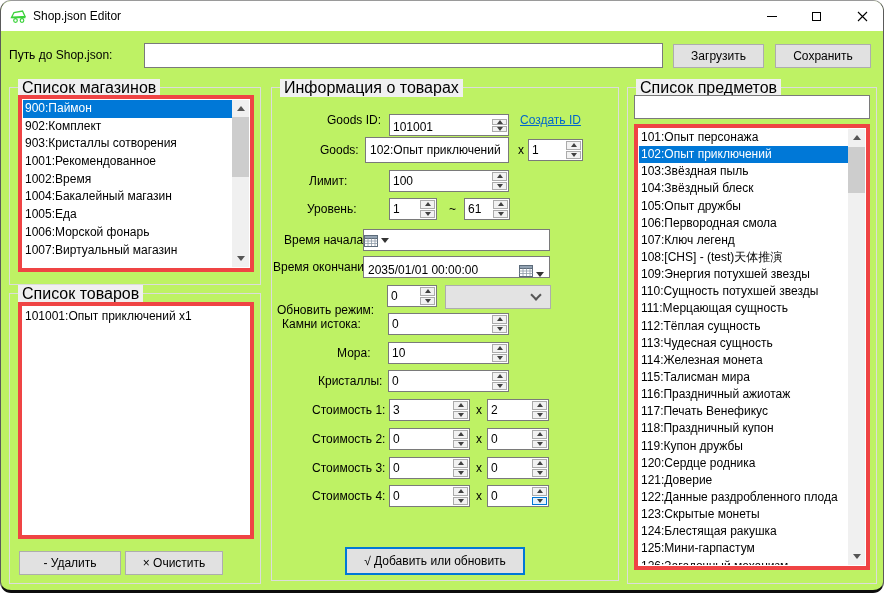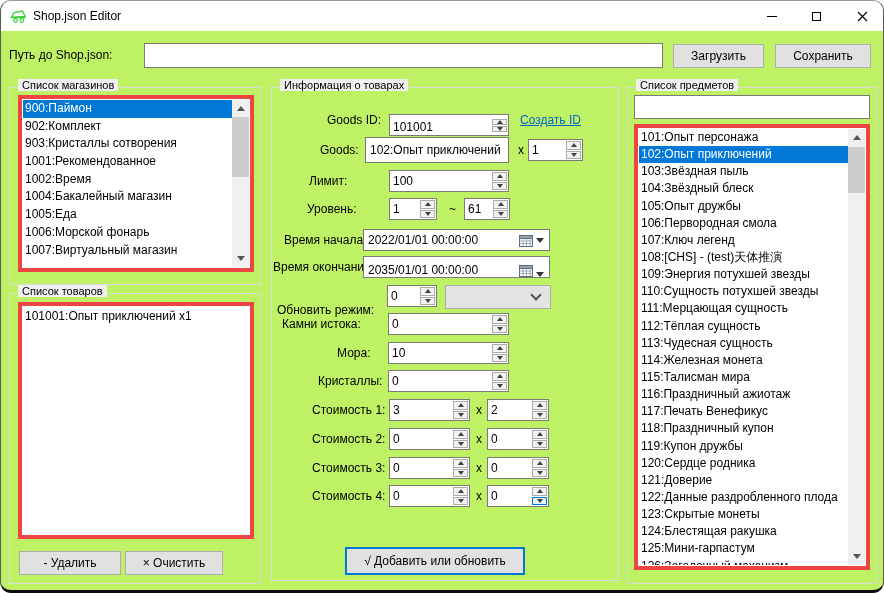--- a/index.html
+++ b/index.html
@@ -22,21 +22,21 @@
   .min-glyph { width:10px; height:0; border-top:1px solid #000; }
   .max-glyph { width:9px; height:9px; border:1px solid #000; }
 
   
   .lbl { position:absolute; font-size:12px; color:#000; white-space:nowrap; }
   .txt { position:absolute; background:#fff; border:1px solid #7a7a7a; font-family:"Liberation Sans",sans-serif; font-size:12px; padding:0 4px; outline:none; }
   .btn { position:absolute; background:#e1e1e1; border:1px solid #adadad; font-size:12px; display:flex; align-items:center; justify-content:center; white-space:nowrap; }
 
   
   .gb { position:absolute; border:1px solid #dcdcdc; }
-  .gb-title { position:absolute; top:-9px; left:8px; background:#f0f0f0; padding:0 4px; font-size:11px; color:#000; white-space:nowrap; }
+  .gb-title { position:absolute; top:-9px; left:8px; background:#f0f0f0; padding:0 4px; font-size:16px; color:#000; white-space:nowrap; }
 
   
   .lb { position:absolute; background:#fff; border:4px solid #ef4444; }
   .rows { position:absolute; left:1px; top:1px; bottom:1px; overflow:hidden; }
   .rows.with-sb { right:18px; } .rows.no-sb { right:1px; }
   .lb-item { font-size:12px; padding-left:2px; white-space:nowrap; overflow:hidden; color:#000; }
   .shops .lb-item { height:17.7px; line-height:17.7px; }
   .items .lb-item { height:17.15px; line-height:17.15px; }
   .goods .lb-item { height:18px; line-height:18px; }
   .lb-item.selected { background:#0078d7; color:#fff; }
@@ -204,21 +204,20 @@
             <i class="au"></i>
           </span>
           <span class="sbtn">
             <i class="ad"></i>
           </span>
         </span>
     </div>
 
     <span class="lbl" style="left:12px; top:145px;">Время начала:</span>
     <div class="dtp" style="left:91px; top:141px; width:187px;">
-      <span class="dtp-val">2022/01/01 00:00:00</span>
       <svg class="cal" viewBox="0 0 14 13">
         <rect x="0.5" y="1.5" width="13" height="11" fill="#fff" stroke="#5c6b7a"></rect>
         <rect x="0.5" y="1.5" width="13" height="3" fill="#93a3b3" stroke="#5c6b7a"></rect>
         <path d="M4 4.5 V12 M7.5 4.5 V12 M11 4.5 V12 M0.5 7 H13.5 M0.5 9.5 H13.5" stroke="#8d9aa8" stroke-width="0.8" fill="none"></path>
       </svg>
       <i class="dd-tri"></i>
     </div>
 
     <span class="lbl" style="left:1px; top:172px;">Время окончания:</span>
     <div class="dtp" style="left:91px; top:168px; width:187px;align-items:flex-end;">

